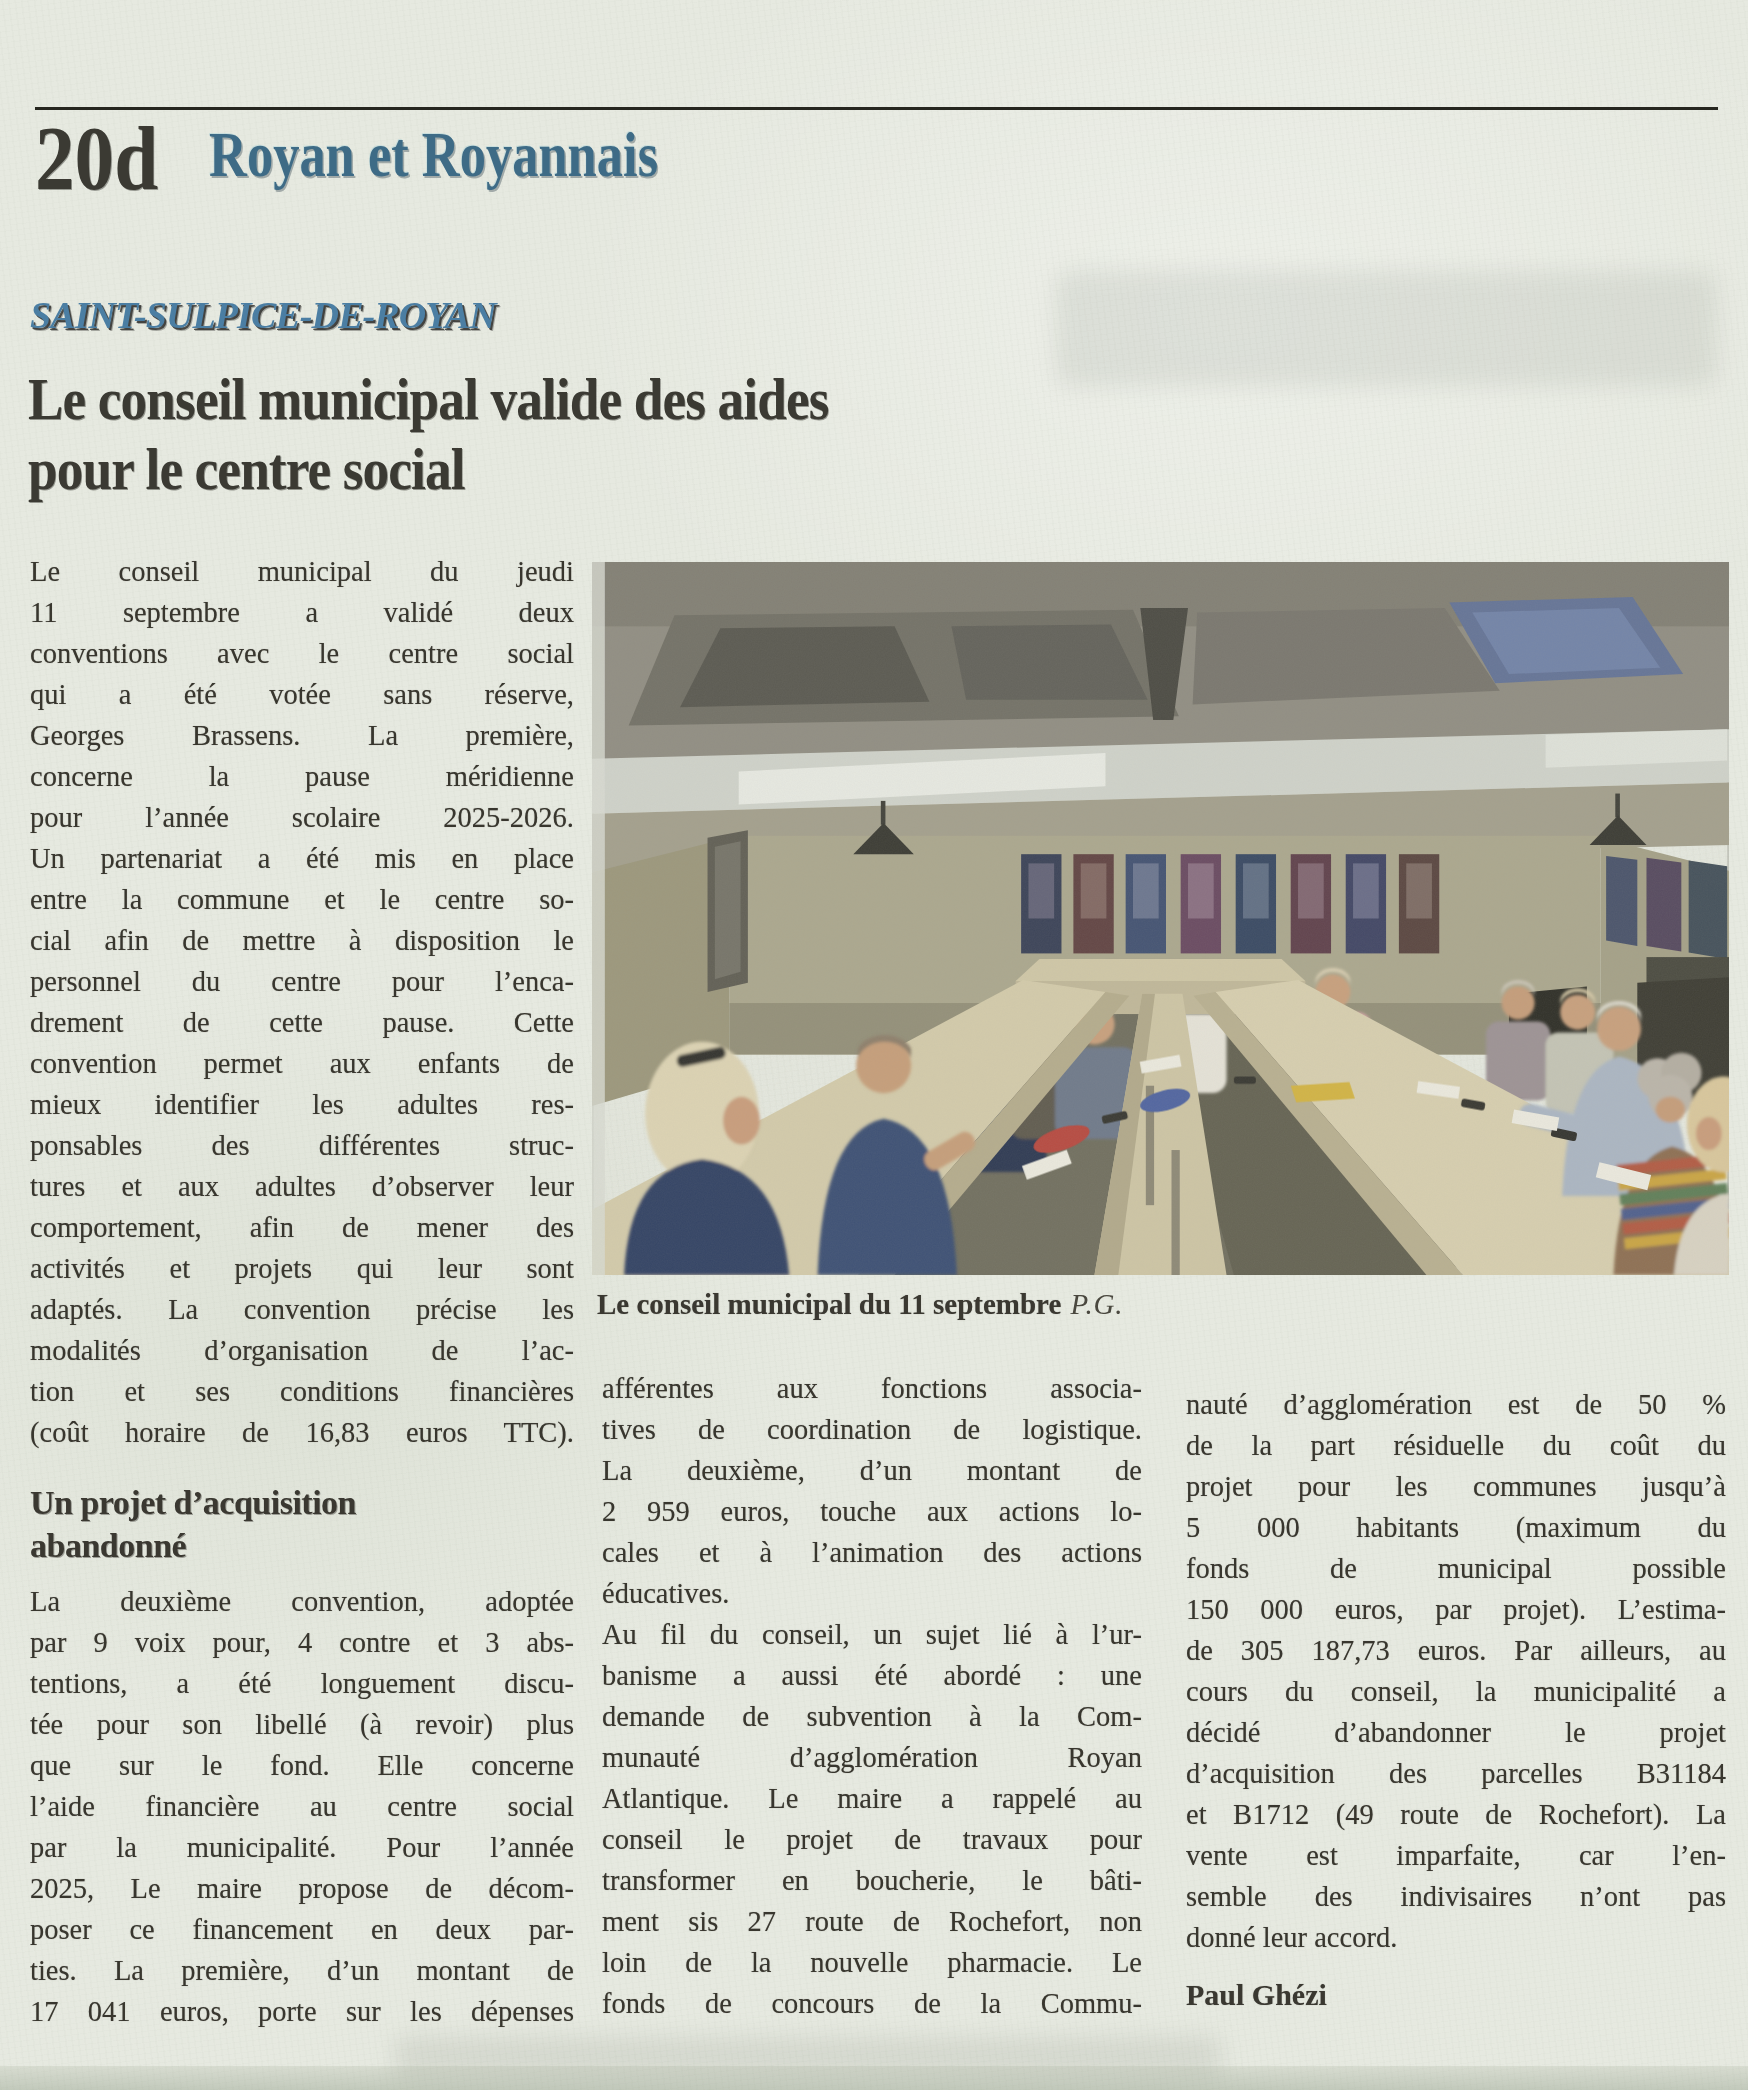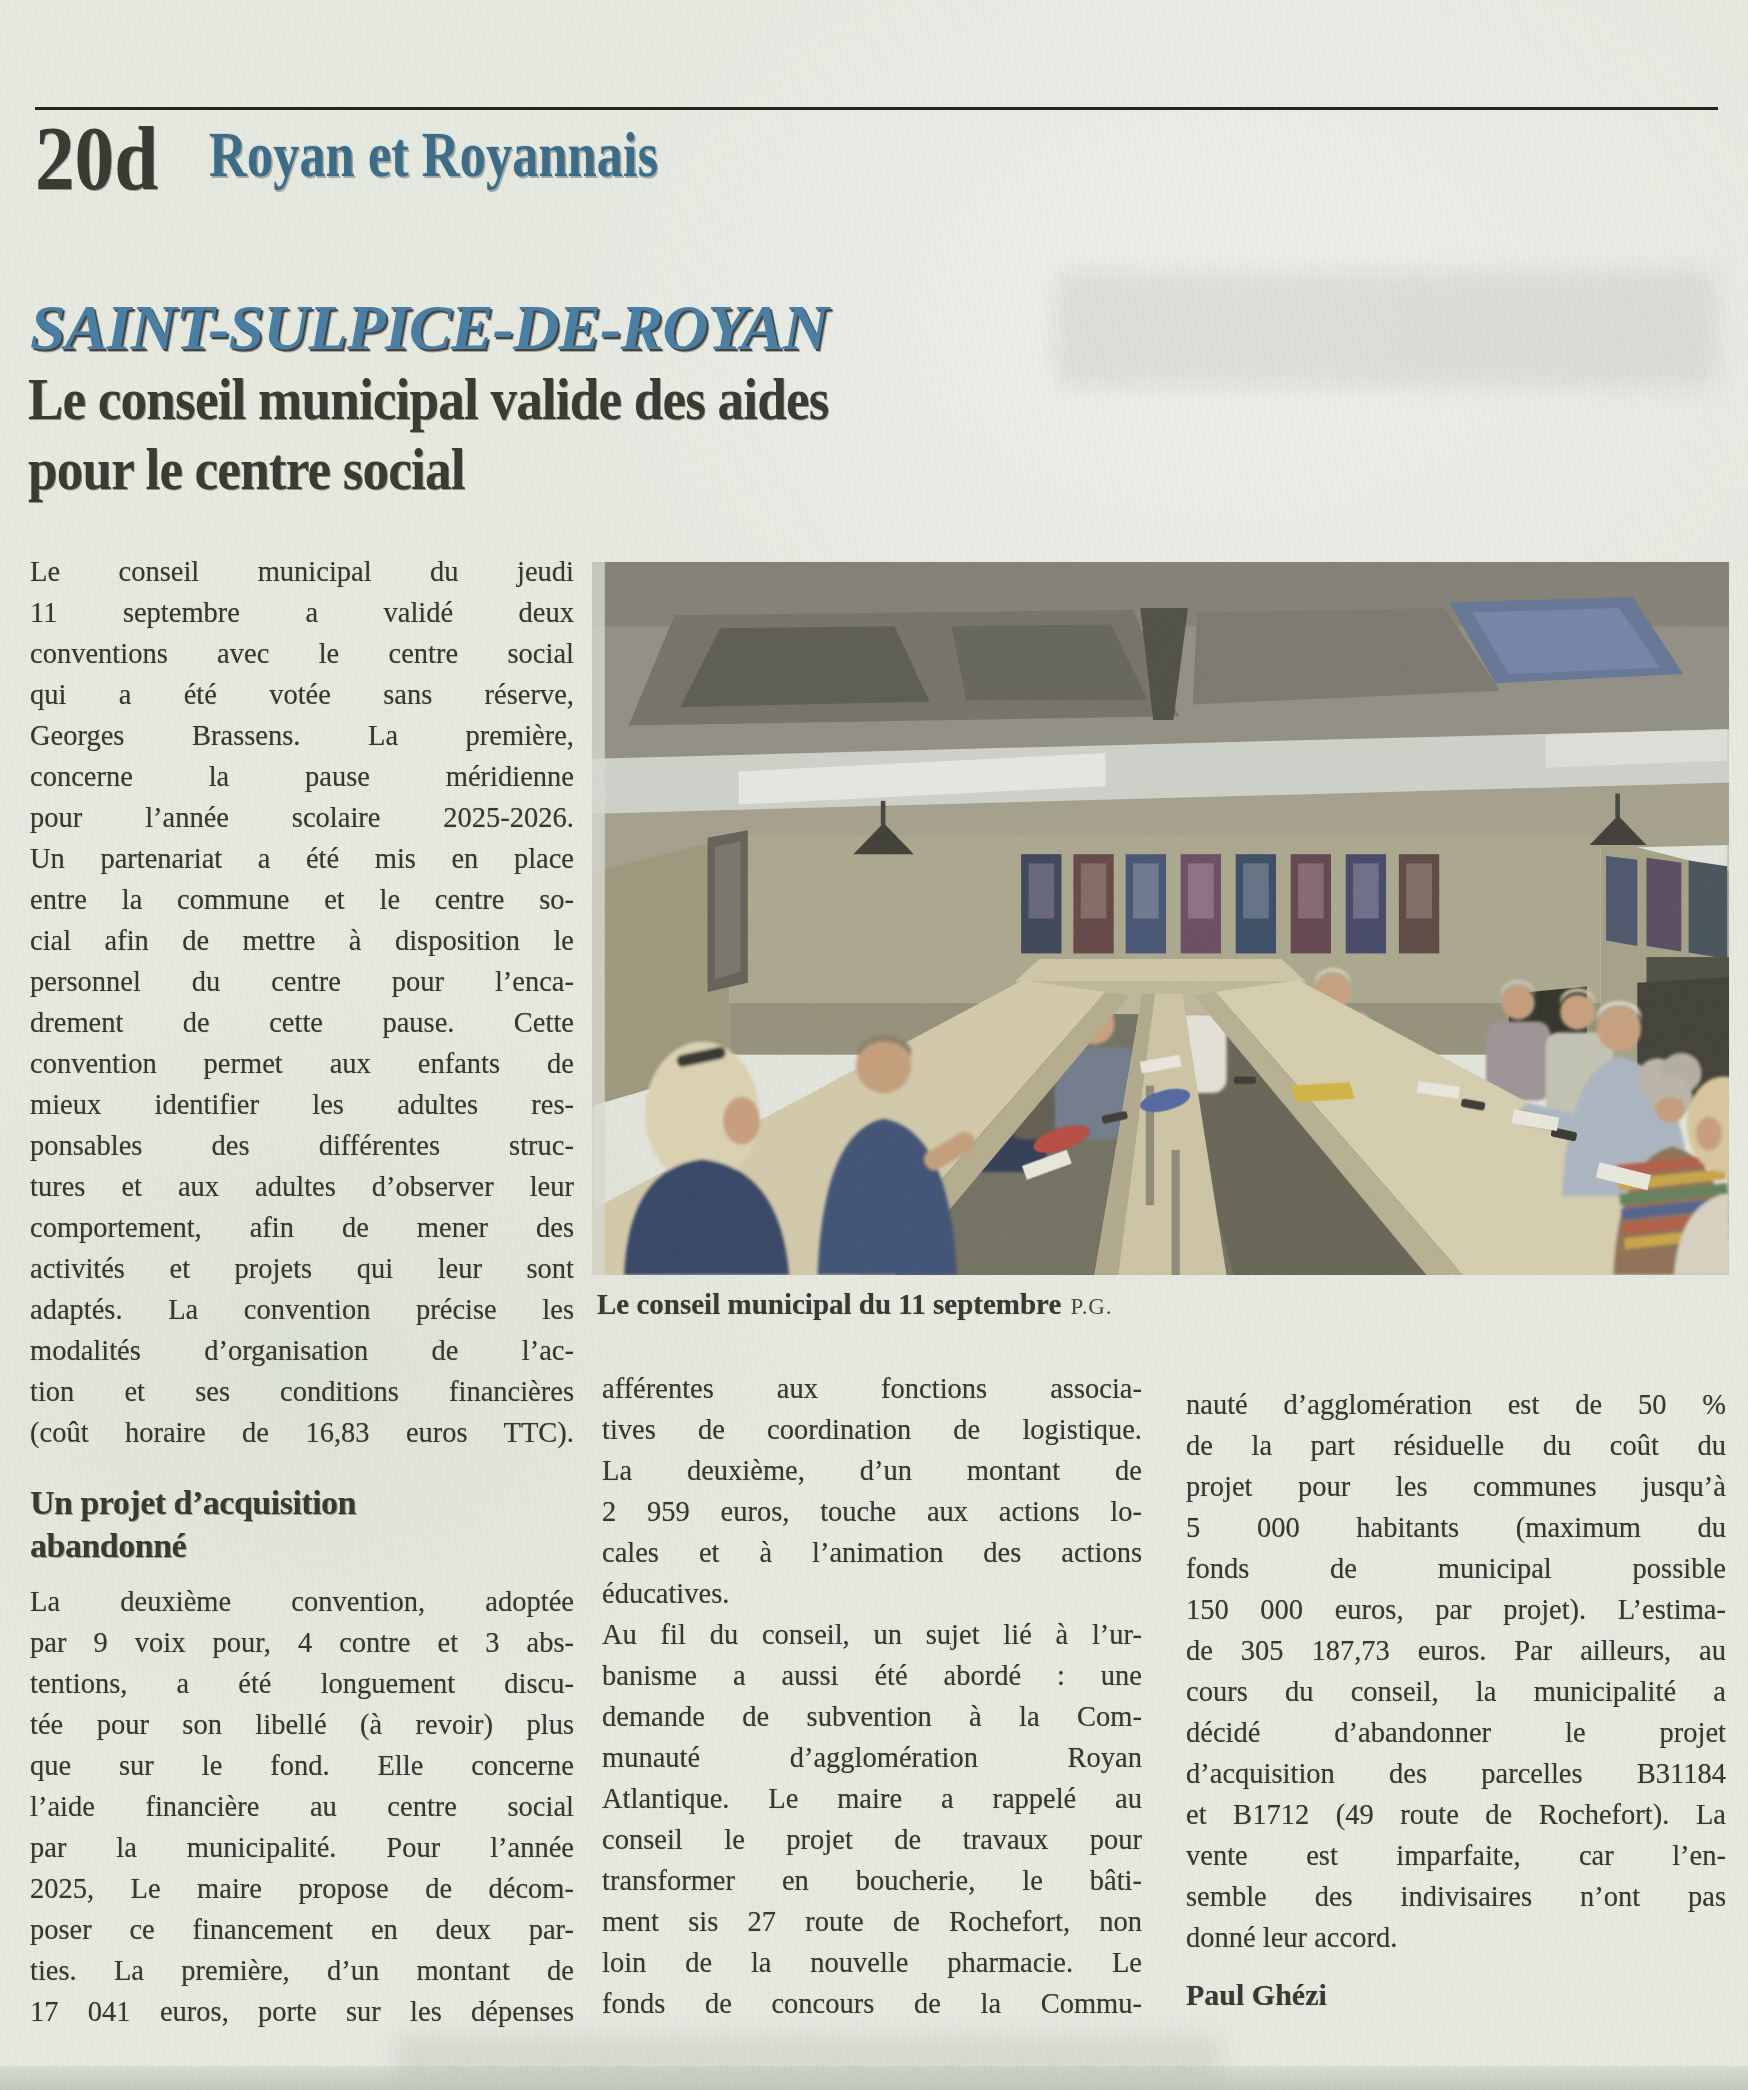--- a/index.html
+++ b/index.html
@@ -26,21 +26,21 @@
     position:absolute;left:35px;top:114px;font-size:90px;line-height:1;font-weight:bold;
     color:var(--headline-ink);transform:scaleX(.88);transform-origin:left top;
     text-shadow:0.9px 0.9px 0 rgba(40,40,35,.4);
   }
   .section-title{
     position:absolute;left:209px;top:123px;font-size:64px;line-height:1;font-weight:bold;
     color:var(--section-blue);transform:scaleX(.82);transform-origin:left top;
     text-shadow:1.8px 1.8px 0 rgba(35,55,66,.35), -0.9px -0.9px 0 rgba(120,190,210,.25);
   }
   .kicker{
-    position:absolute;left:30px;top:296px;font-size:64px;line-height:1;font-weight:bold;font-style:italic;
+    position:absolute;left:30px;top:296px;font-size:38px;line-height:1;font-weight:bold;font-style:italic;
     color:var(--kicker-blue);letter-spacing:-0.9px;
     text-shadow:1.8px 1.8px 0 rgba(43,43,40,.8), 2.8px 2.8px 0 rgba(43,43,40,.35);
   }
   .headline{
     position:absolute;left:27.5px;top:364px;font-size:59px;line-height:70px;font-weight:bold;
     color:var(--headline-ink);transform:scaleX(.9);transform-origin:left top;letter-spacing:-0.9px;
     text-shadow:0.9px 0.9px 0 rgba(45,44,38,.45);
   }
   .headline .hl{display:block;white-space:nowrap;}
   .col{position:absolute;color:var(--ink);font-size:28.5px;}
@@ -60,21 +60,21 @@
   .photo{
     position:absolute;left:592px;top:562px;width:1137px;height:713px;overflow:hidden;
     box-shadow:inset 0 0 0 1.8px rgba(90,90,80,.25);
   }
   .photo svg{display:block;width:100%;height:100%;}
   .caption{
     position:absolute;left:597px;top:1286px;width:1132px;font-size:29px;line-height:37px;
     color:#3a3831;
   }
   .caption b{font-weight:bold;text-shadow:0 0 0.9px rgba(50,48,42,.5);margin-top:48px;}
-  .caption .credit{font-size:23px;letter-spacing:0.9px;color:#4a483f;margin-left:9.2px;}
+  .caption .credit{font-size:29px;letter-spacing:0.9px;color:#4a483f;margin-left:9.2px;font-style:italic;}
   .byline{
     margin-top:17px;font-size:30px;line-height:40px;font-weight:bold;color:#3a3831;
     text-shadow:0 0 0.9px rgba(50,48,42,.45);
   }
   .ghost{position:absolute;pointer-events:none;filter:blur(11px);}
   .ghost-tr{left:1056px;top:271px;width:661px;height:115px;background:rgba(118,126,114,.13);border-radius:16.5px;}
   .ghost-b{left:395px;top:2037px;width:826px;height:39px;background:rgba(112,122,104,.14);border-radius:11px;}
   .bottom-band{
     position:absolute;left:0;top:2066px;width:100%;height:24px;
     background:linear-gradient(rgba(150,162,138,.18), rgba(118,134,110,.32));

